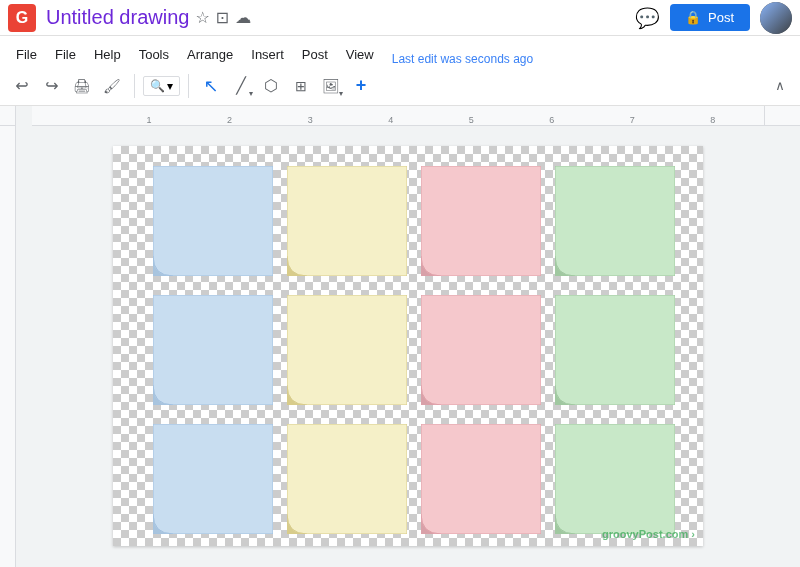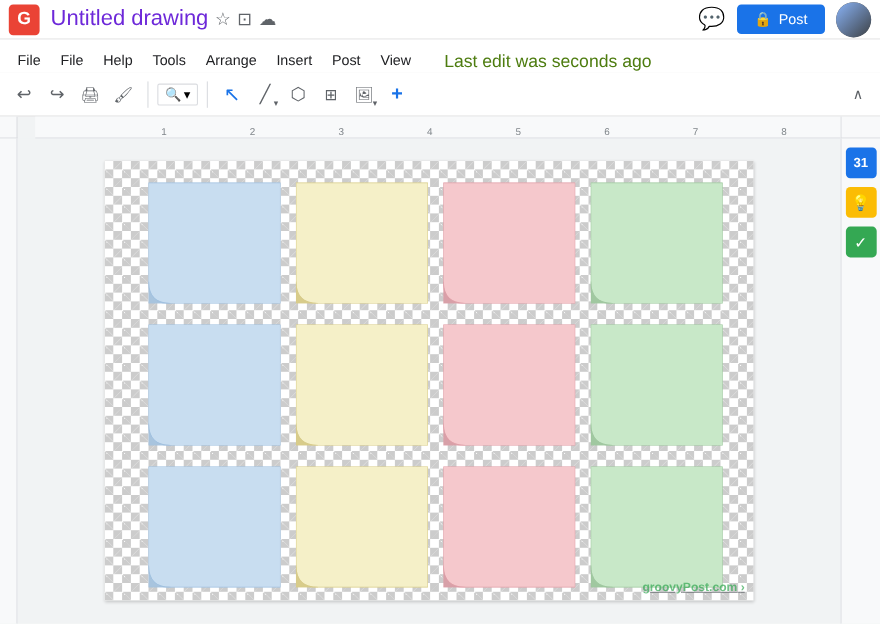--- a/index.html
+++ b/index.html
@@ -59,23 +59,23 @@
       gap: 2px;
     }
     .menu-item {
       padding: 4px 8px;
       color: #202124;
       font-size: 13px;
       cursor: pointer;
       border-radius: 2px;
     }
     #last-edit {
-      margin-left: 20px;
-      color: #4d7c0f;
-      font-size: 16px;
+      margin-left: 8px;
+      color: #3b82f6;
+      font-size: 12px;
     }
 
     
     #toolbar {
       display: flex;
       align-items: center;
       height: 40px;
       background: #fff;
       padding: 0 8px;
       gap: 4px;
@@ -202,21 +202,20 @@
     .panel-icon.teal { background: #34a853; color: white; }
 
     
     #watermark {
       position: absolute;
       bottom: 6px;
       right: 8px;
       font-size: 11px;
       color: #5f6368;
       opacity: 0.7;
-      text-decoration: underline;
     }
     #watermark span { color: #34a853; font-weight: bold; }
   </style>
 </head>
 <body>
 
 <div id="titlebar">
   <div id="google-logo">
     <span>G</span>
   </div>
@@ -386,18 +385,13 @@
       </div>
 
       <div id="watermark">
         <span>groovy<span style="color:#34a853;">Post</span>.com</span>
         <span> ›</span>
       </div>
 
     </div>
   </div>
 
-  <div id="right-panel">
-    <div class="panel-icon blue" style="font-size:12px; font-weight:bold;">31</div>
-    <div class="panel-icon yellow" style="font-size:14px;">💡</div>
-    <div class="panel-icon teal" style="font-size:14px;">✓</div>
-  </div>
 </div>
 
 </body></html>

